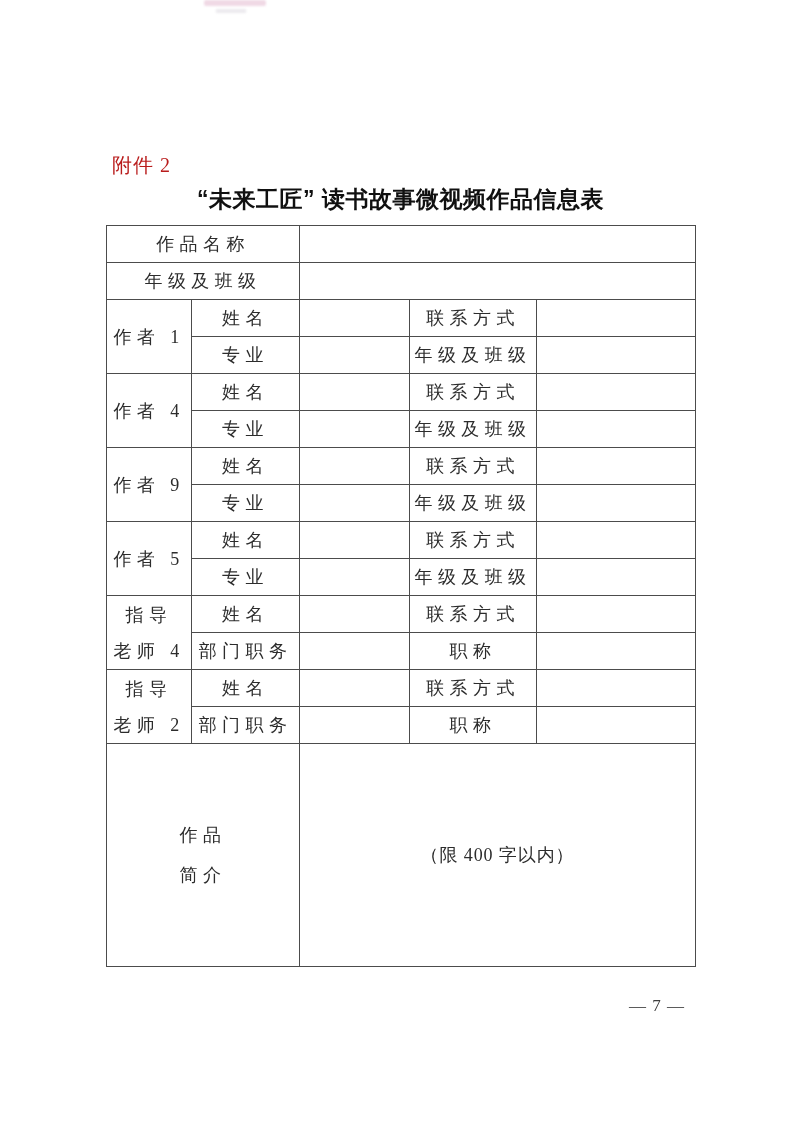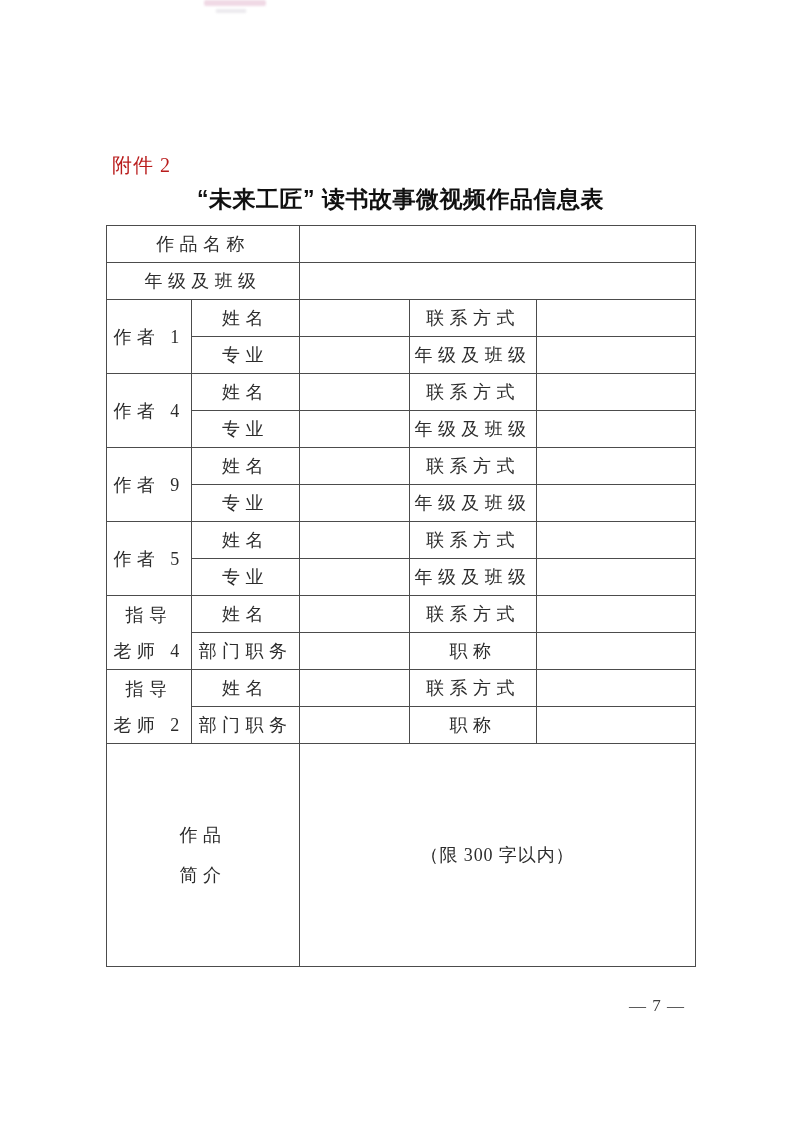--- a/index.html
+++ b/index.html
@@ -182,20 +182,20 @@
     <td class="lbl">职称</td>
     <td class="val"></td>
   </tr>
 
   <tr class="intro-row">
     <td colspan="2" class="lbl intro-label">
       <div>作品</div>
       <div>简介</div>
     </td>
     <td colspan="3" class="intro-value">
-      <span>（限 300 字以内）</span>
+      <span>（限 400 字以内）</span>
       <span></span>
     </td>
   </tr>
 </tbody>
   </table>
 
 <div class="pageno">— 7 —</div>
 
 </body></html>

